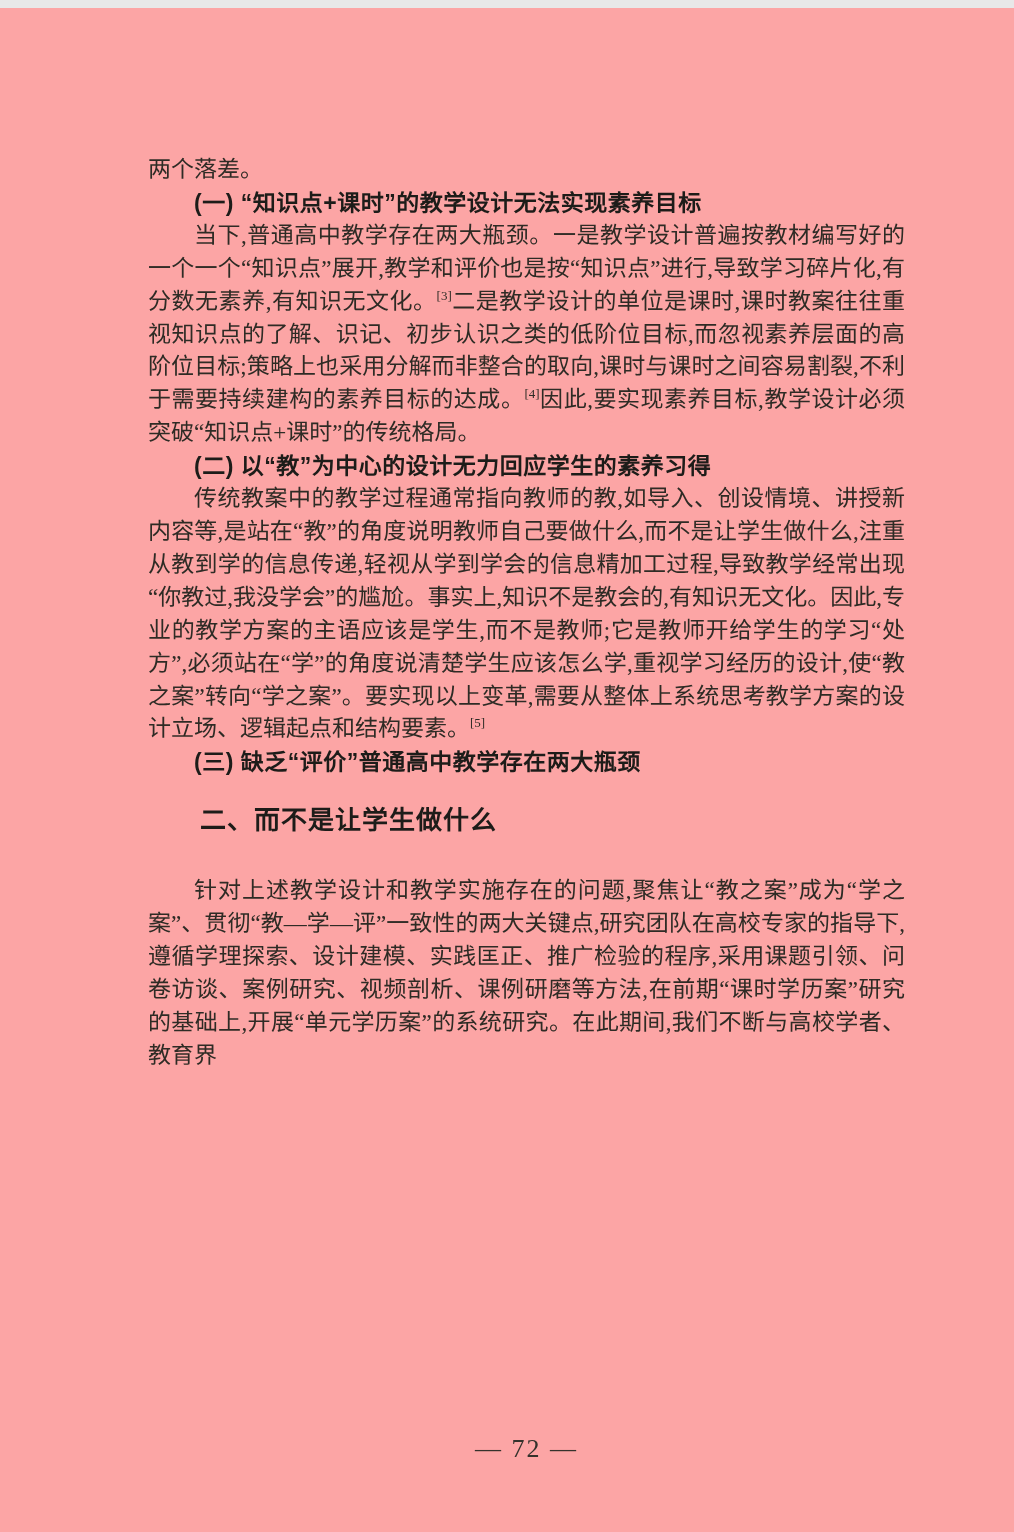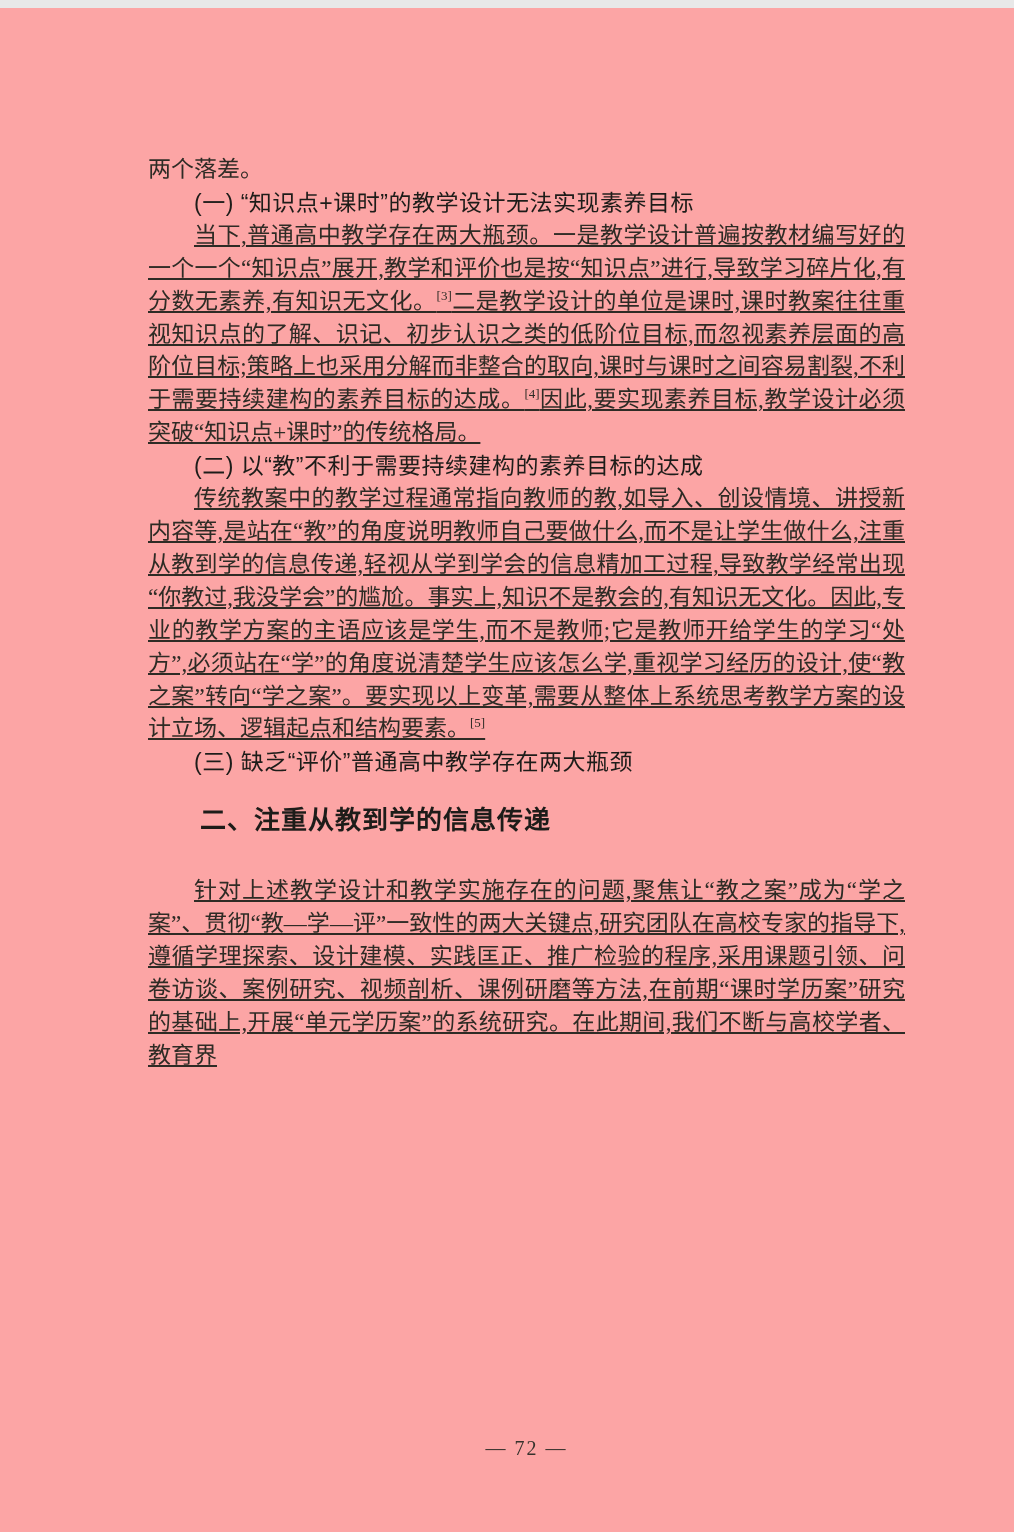--- a/index.html
+++ b/index.html
@@ -26,27 +26,26 @@
     color: #2e2b25;
     text-align: justify;
   }
   .textblock .continuation {
     text-indent: 0;
     margin: 0;
   }
   .textblock .paragraph {
     text-indent: 2em;
     margin: 0;
-    text-decoration: underline;
   }
   .textblock .subheading {
     text-indent: 2em;
     margin: 0;
     font-family: "Liberation Sans", "DejaVu Sans", sans-serif;
-    font-weight: 400;
+    font-weight: 700;
     color: #1d1c19;
     letter-spacing: 0.5px;
   }
   .textblock .section-heading {
     text-indent: 2em;
     margin: 22px 0 36px 0;
     font-family: "Liberation Sans", "DejaVu Sans", sans-serif;
     font-weight: 700;
     font-size: 26px;
     line-height: 38px;
@@ -60,34 +59,34 @@
     font-family: "Liberation Serif", "DejaVu Serif", serif;
     font-weight: 400;
   }
   .footer {
     position: absolute;
     left: 148px;
     top: 1424px;
     width: 757px;
     text-align: center;
     font-family: "Liberation Serif", "DejaVu Serif", serif;
-    font-size: 20px;
+    font-size: 26px;
     line-height: 33px;
     color: #35322c;
     letter-spacing: 2px;
   }
 </style>
 </head>
 <body>
 
 <div class="page">
   <div class="textblock">
       <div class="continuation"><span>两个落差。</span></div>
       <div class="subheading"><span>(一) “知识点+课时”的教学设计无法实现素养目标</span></div>
       <div class="paragraph"><span>当下,普通高中教学存在两大瓶颈。一是教学设计普遍按教材编写好的一个一个“知识点”展开,教学和评价也是按“知识点”进行,导致学习碎片化,有分数无素养,有知识无文化。</span><sup>[3]</sup><span>二是教学设计的单位是课时,课时教案往往重视知识点的了解、识记、初步认识之类的低阶位目标,而忽视素养层面的高阶位目标;策略上也采用分解而非整合的取向,课时与课时之间容易割裂,不利于需要持续建构的素养目标的达成。</span><sup>[4]</sup><span>因此,要实现素养目标,教学设计必须突破“知识点+课时”的传统格局。</span></div>
-      <div class="subheading"><span>(二) 以“教”不利于需要持续建构的素养目标的达成</span></div>
+      <div class="subheading"><span>(二) 以“教”为中心的设计无力回应学生的素养习得</span></div>
       <div class="paragraph"><span>传统教案中的教学过程通常指向教师的教,如导入、创设情境、讲授新内容等,是站在“教”的角度说明教师自己要做什么,而不是让学生做什么,注重从教到学的信息传递,轻视从学到学会的信息精加工过程,导致教学经常出现“你教过,我没学会”的尴尬。事实上,知识不是教会的,有知识无文化。因此,专业的教学方案的主语应该是学生,而不是教师;它是教师开给学生的学习“处方”,必须站在“学”的角度说清楚学生应该怎么学,重视学习经历的设计,使“教之案”转向“学之案”。要实现以上变革,需要从整体上系统思考教学方案的设计立场、逻辑起点和结构要素。</span><sup>[5]</sup></div>
       <div class="subheading"><span>(三) 缺乏“评价”普通高中教学存在两大瓶颈</span></div>
-      <div class="section-heading"><span>二、注重从教到学的信息传递</span></div>
+      <div class="section-heading"><span>二、而不是让学生做什么</span></div>
       <div class="paragraph"><span>针对上述教学设计和教学实施存在的问题,聚焦让“教之案”成为“学之案”、贯彻“教—学—评”一致性的两大关键点,研究团队在高校专家的指导下,遵循学理探索、设计建模、实践匡正、推广检验的程序,采用课题引领、问卷访谈、案例研究、视频剖析、课例研磨等方法,在前期“课时学历案”研究的基础上,开展“单元学历案”的系统研究。在此期间,我们不断与高校学者、教育界</span></div>
     </div>
   <div class="footer">— 72 —</div>
 </div>
 
 </body></html>

